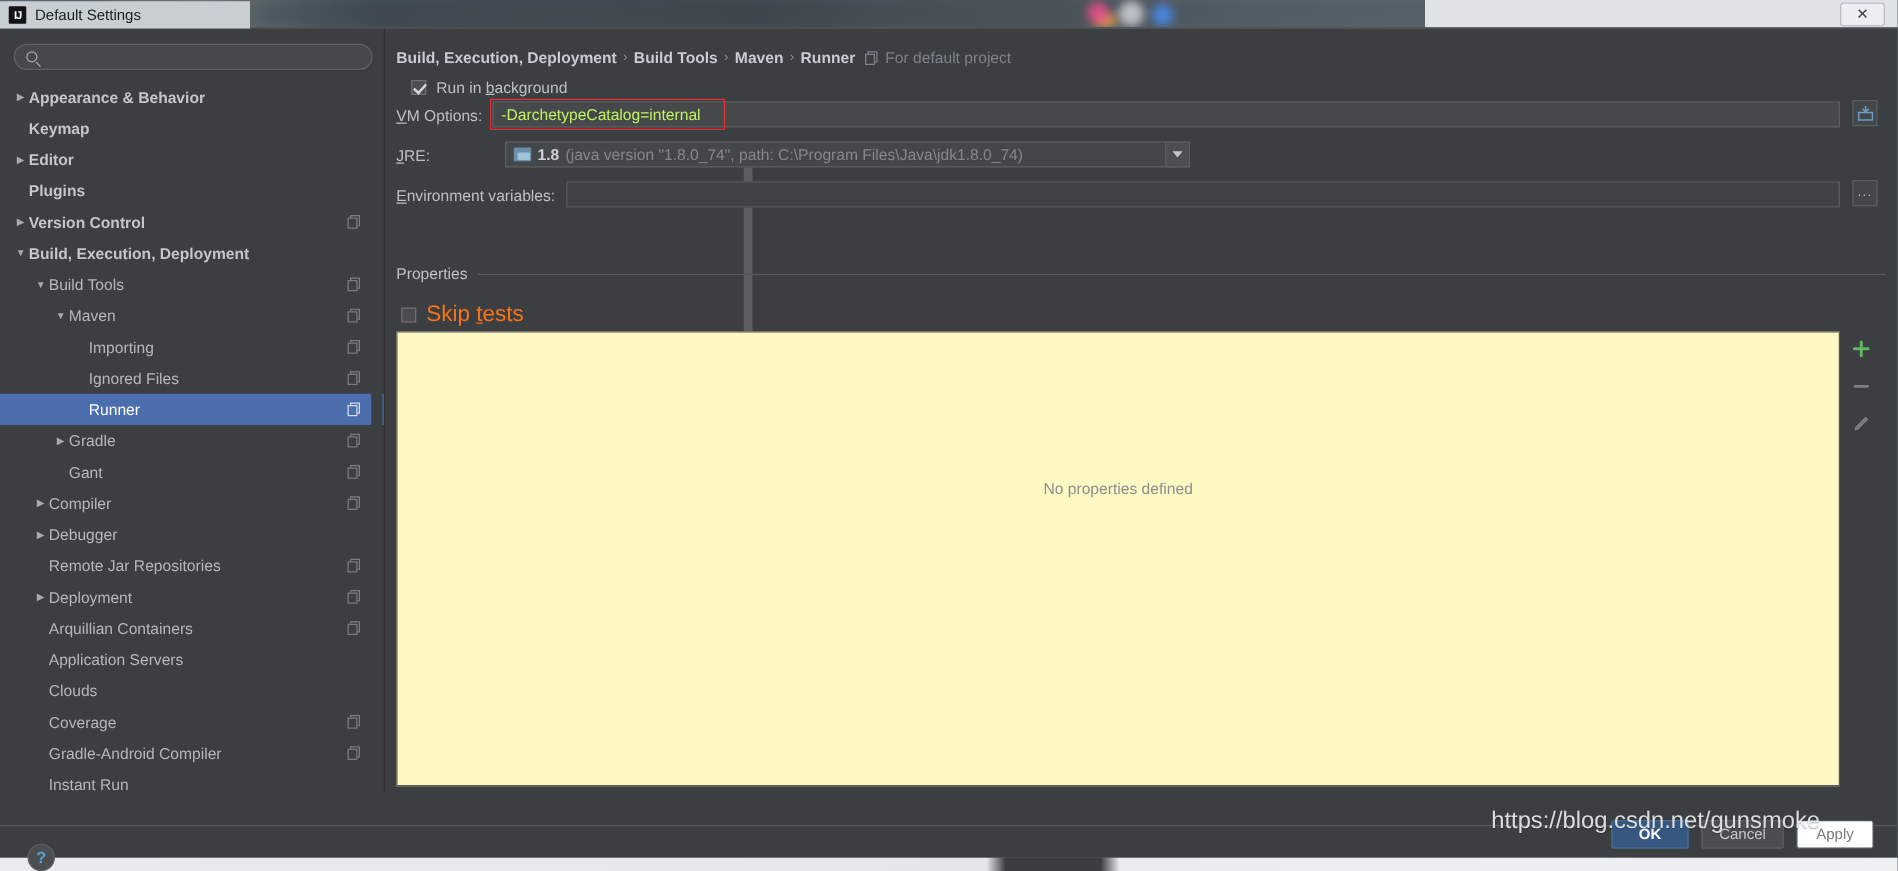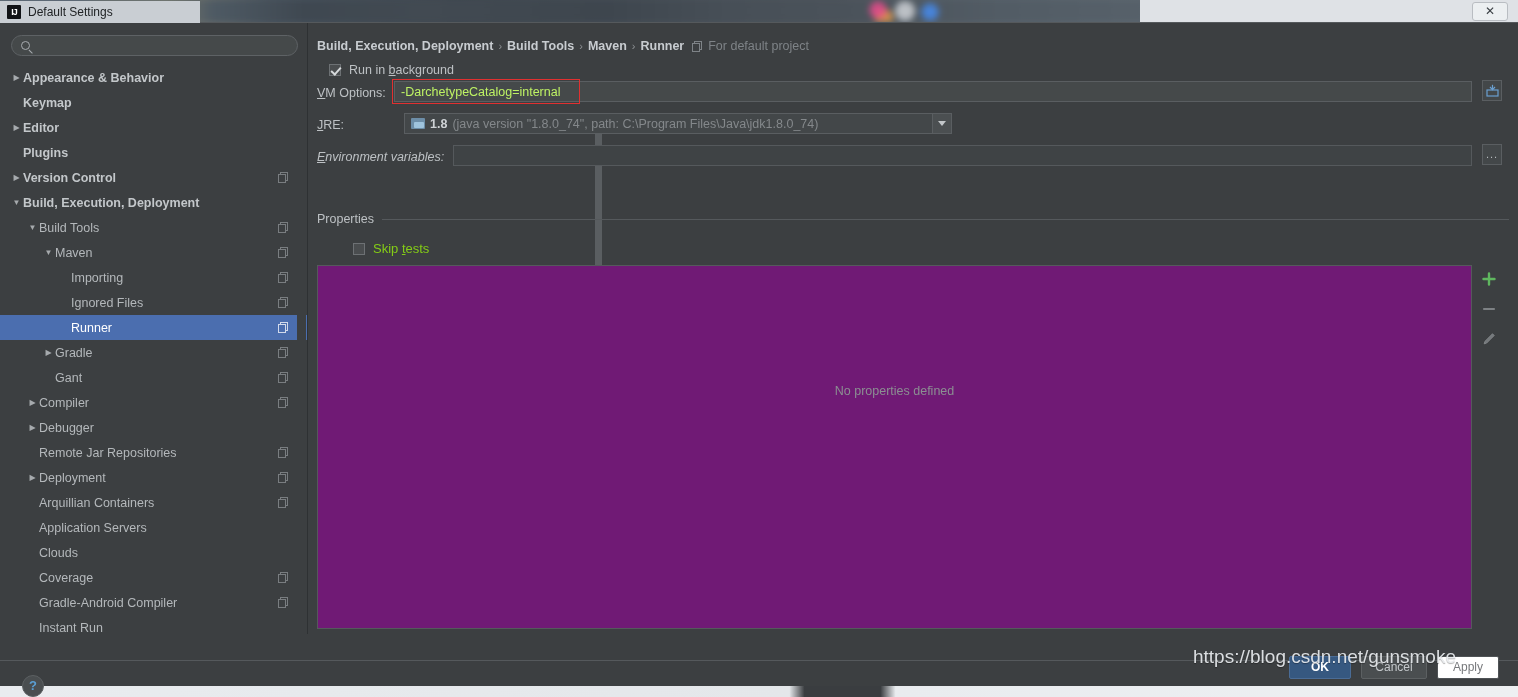--- a/index.html
+++ b/index.html
@@ -165,21 +165,21 @@
     position:absolute; left:21px; top:40px;
     display:flex; align-items:center; gap:8px; font-size:12.5px; color:#bdc1c4;
   }
   .ul { text-decoration:underline; }
 
   .rowlabel {
     position:absolute; font-size:12.5px; color:#bdc1c4;
   }
   #lbl-vm { left:9px; top:63px; }
   #lbl-jre { left:9px; top:95px; }
-  #lbl-env { left:9px; top:127px;font-style:italic; }
+  #lbl-env { left:9px; top:127px; }
 
   #vmfield {
     position:absolute; left:86px; top:58px; width:1078px; height:21px;
     background:#45494a; border:1px solid #5a5e61; color:#bef264;
     font-size:12.5px; padding:2px 6px; line-height:16px;
   }
   #vm-redbox {
     position:absolute; left:84px; top:56px; width:188px; height:25px;
     border:1.6px solid #e03030; pointer-events:none;
   }
@@ -225,26 +225,26 @@
 
   #prop-group {
     position:absolute; left:9px; top:189px; right:9px;
     display:flex; align-items:center; gap:8px;
     font-size:12.5px; color:#bdc1c4;
   }
   #prop-group .line { flex:1; height:1px; background:#55595c; }
 
   #skiptests {
     position:absolute; left:13px; top:218px;
-    display:flex; align-items:center; gap:8px; font-size:13px; color:#84cc16;margin-left:32px;
+    display:flex; align-items:center; gap:8px; font-size:18px; color:#f97316;
   }
 
   #proppanel {
     position:absolute; left:9px; top:242px; width:1155px; height:364px;
-    background:#701a75; border:1px solid #55595c;
+    background:#fef9c3; border:1px solid #55595c;
   }
   #proppanel .empty {
     position:absolute; left:0; right:0; top:118px;
     text-align:center; color:#8b8f92; font-size:12.5px;
   }
   #proptoolbar {
     position:absolute; left:1168px; top:242px; width:26px; height:120px;
     display:flex; flex-direction:column; align-items:center; gap:12px; padding-top:5px;
   }
   .tbtn { width:18px;height:18px; display:flex;align-items:center;justify-content:center; }

